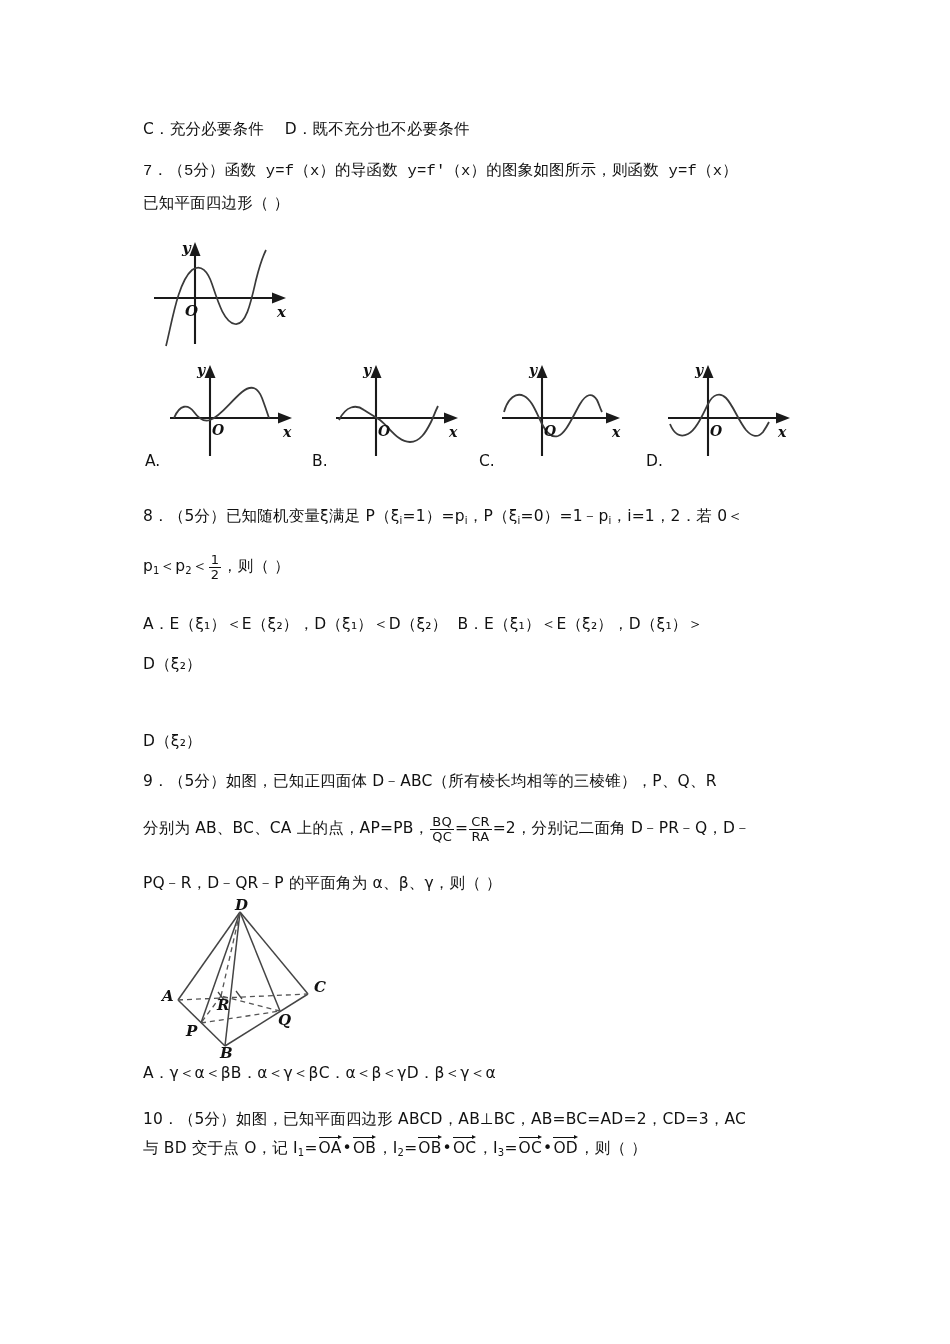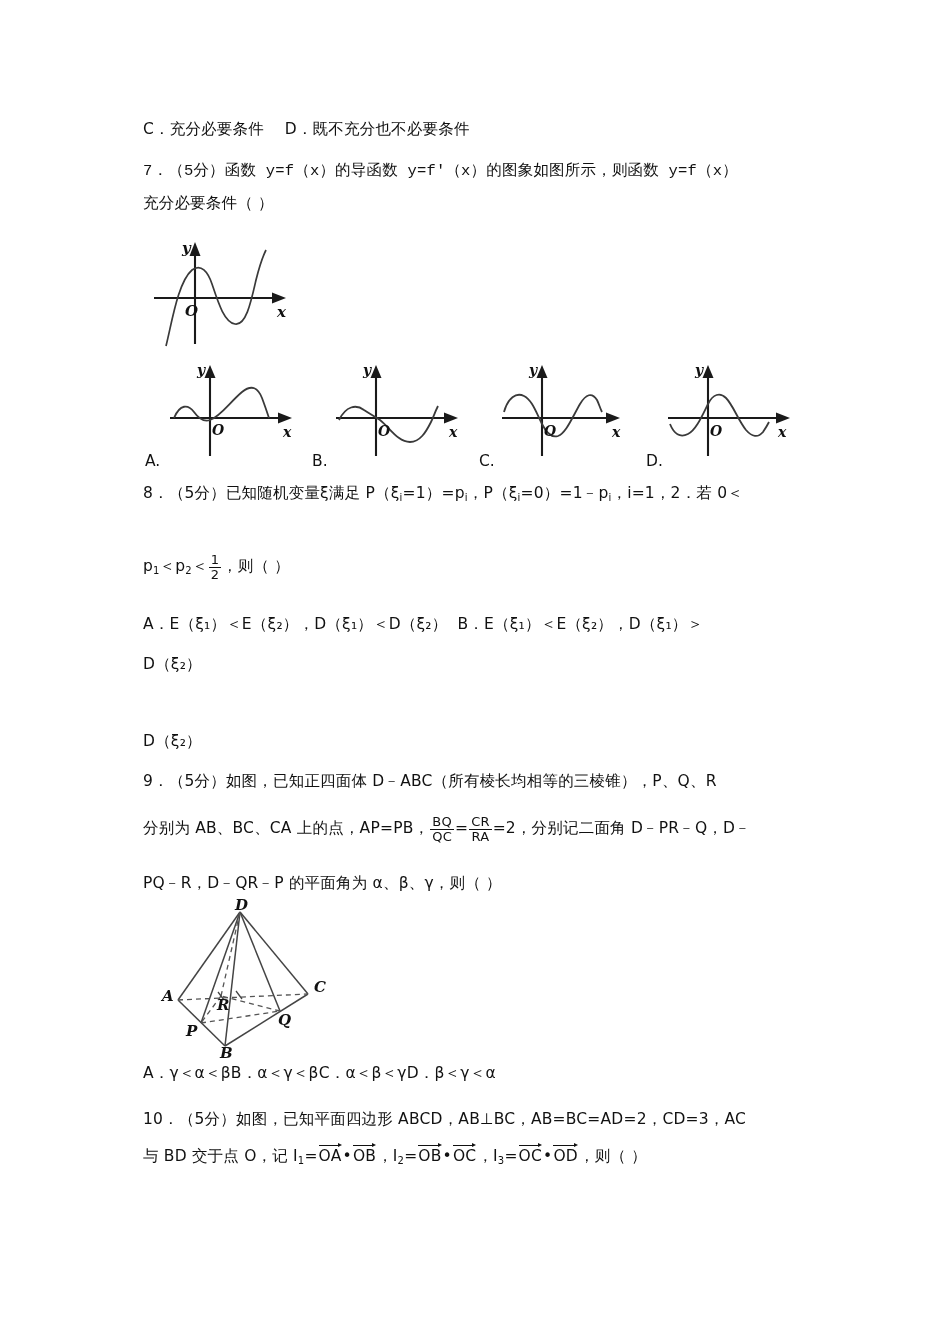--- a/index.html
+++ b/index.html
@@ -39,21 +39,21 @@
     font-size: 13px;
     line-height: 14px;
     margin: 0 1px;
   }
   .frac .num { display: block; padding: 0 2px; }
   .frac .den { display: block; border-top: 1.3px solid #111; padding: 0 2px; }
   .vec {
     display: inline-block;
     position: relative;
     padding-top: 3px;
-    margin: 8px 1px;
+    margin: 0 1px;
   }
   .vec .bar {
     position: absolute;
     left: 0; right: 0; top: 1px;
     height: 5px;
   }
   .vec .bar::before {
     content: "";
     position: absolute;
     left: 0; right: 3px; top: 2px;
@@ -87,21 +87,21 @@
   .ptlab { font-family: "DejaVu Serif", "Liberation Serif", serif; font-style: italic; font-weight: bold; fill: #111; font-size: 15px; }
 </style>
 </head>
 <body>
 
 <div class="page">
 
   <div class="line indent" style="top:118px;">C．充分必要条件　 D．既不充分也不必要条件</div>
 
   <div class="line indent" style="top:160px;font-family:Liberation Mono, monospace;">7．（5分）函数 y=f（x）的导函数 y=f′（x）的图象如图所示，则函数 y=f（x）</div>
-  <div class="line indent" style="top:192px;">充分必要条件（     ）</div>
+  <div class="line indent" style="top:192px;">已知平面四边形（     ）</div>
 
   <div class="fig" style="left:152px; top:236px;">
     <svg width="140" height="112" viewBox="0 0 140 112">
 
       <line class="axis" x1="2" y1="62" x2="122" y2="62"></line>
       <polygon points="134,62 120,56.5 120,67.5" fill="#1a1a1a"></polygon>
 
       <line class="axis" x1="43" y1="108" x2="43" y2="18"></line>
       <polygon points="43,6 37.5,20 48.5,20" fill="#1a1a1a"></polygon>
 
@@ -164,21 +164,21 @@
     </svg>
   </div>
 
   <div class="optlabels" style="left:0; top:0;">
     <span class="optlabel" style="left:145px; top:452px;">A.</span>
     <span class="optlabel" style="left:312px; top:452px;">B.</span>
     <span class="optlabel" style="left:479px; top:452px;">C.</span>
     <span class="optlabel" style="left:646px; top:452px;">D.</span>
   </div>
 
-  <div class="line indent" style="top:482px;text-align:center;">
+  <div class="line indent" style="top:505px;text-align:center;">
     <span>8．（5分）已知随机变量ξ满足 P（ξ</span><sub class="s">i</sub><span>=1）=p</span><sub class="s">i</sub><span>，P（ξ</span><sub class="s">i</sub><span>=0）=1﹣p</span><sub class="s">i</sub><span>，i=1，2．若 0＜</span>
   </div>
 
   <div class="line indent" style="top:553px;">
     <span>p</span><sub class="s">1</sub><span>＜p</span><sub class="s">2</sub><span>＜</span><span class="frac"><span class="num">1</span><span class="den">2</span></span><span>，则（     ）</span>
   </div>
 
   <div class="line indent" style="top:613px;">
     <span>A．E（ξ₁）＜E（ξ₂），D（ξ₁）＜D（ξ₂）</span><span class="gap-sm"></span><span>B．E（ξ₁）＜E（ξ₂），D（ξ₁）＞</span>
   </div>

